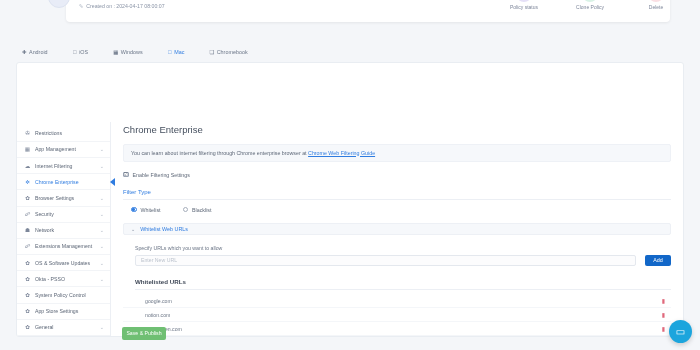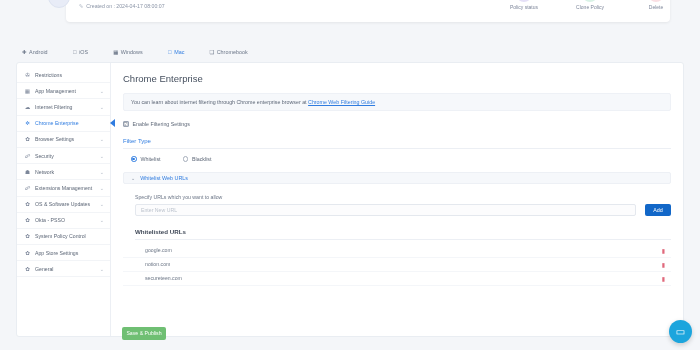--- a/index.html
+++ b/index.html
@@ -78,20 +78,21 @@
 
   
   .panel {
     position: absolute;
     left: 16px; top: 62px;
     width: 668px; height: 275px;
     background: #ffffff;
     border: 1px solid #e9edf2;
     border-radius: 3px;
     display: flex;
+    align-items: flex-end;
   }
 
   
   .sidebar {
     width: 94px;
     border-right: 1px solid #eceff4;
     padding-top: 4px;
     position: relative;
   }
   .side-item {

